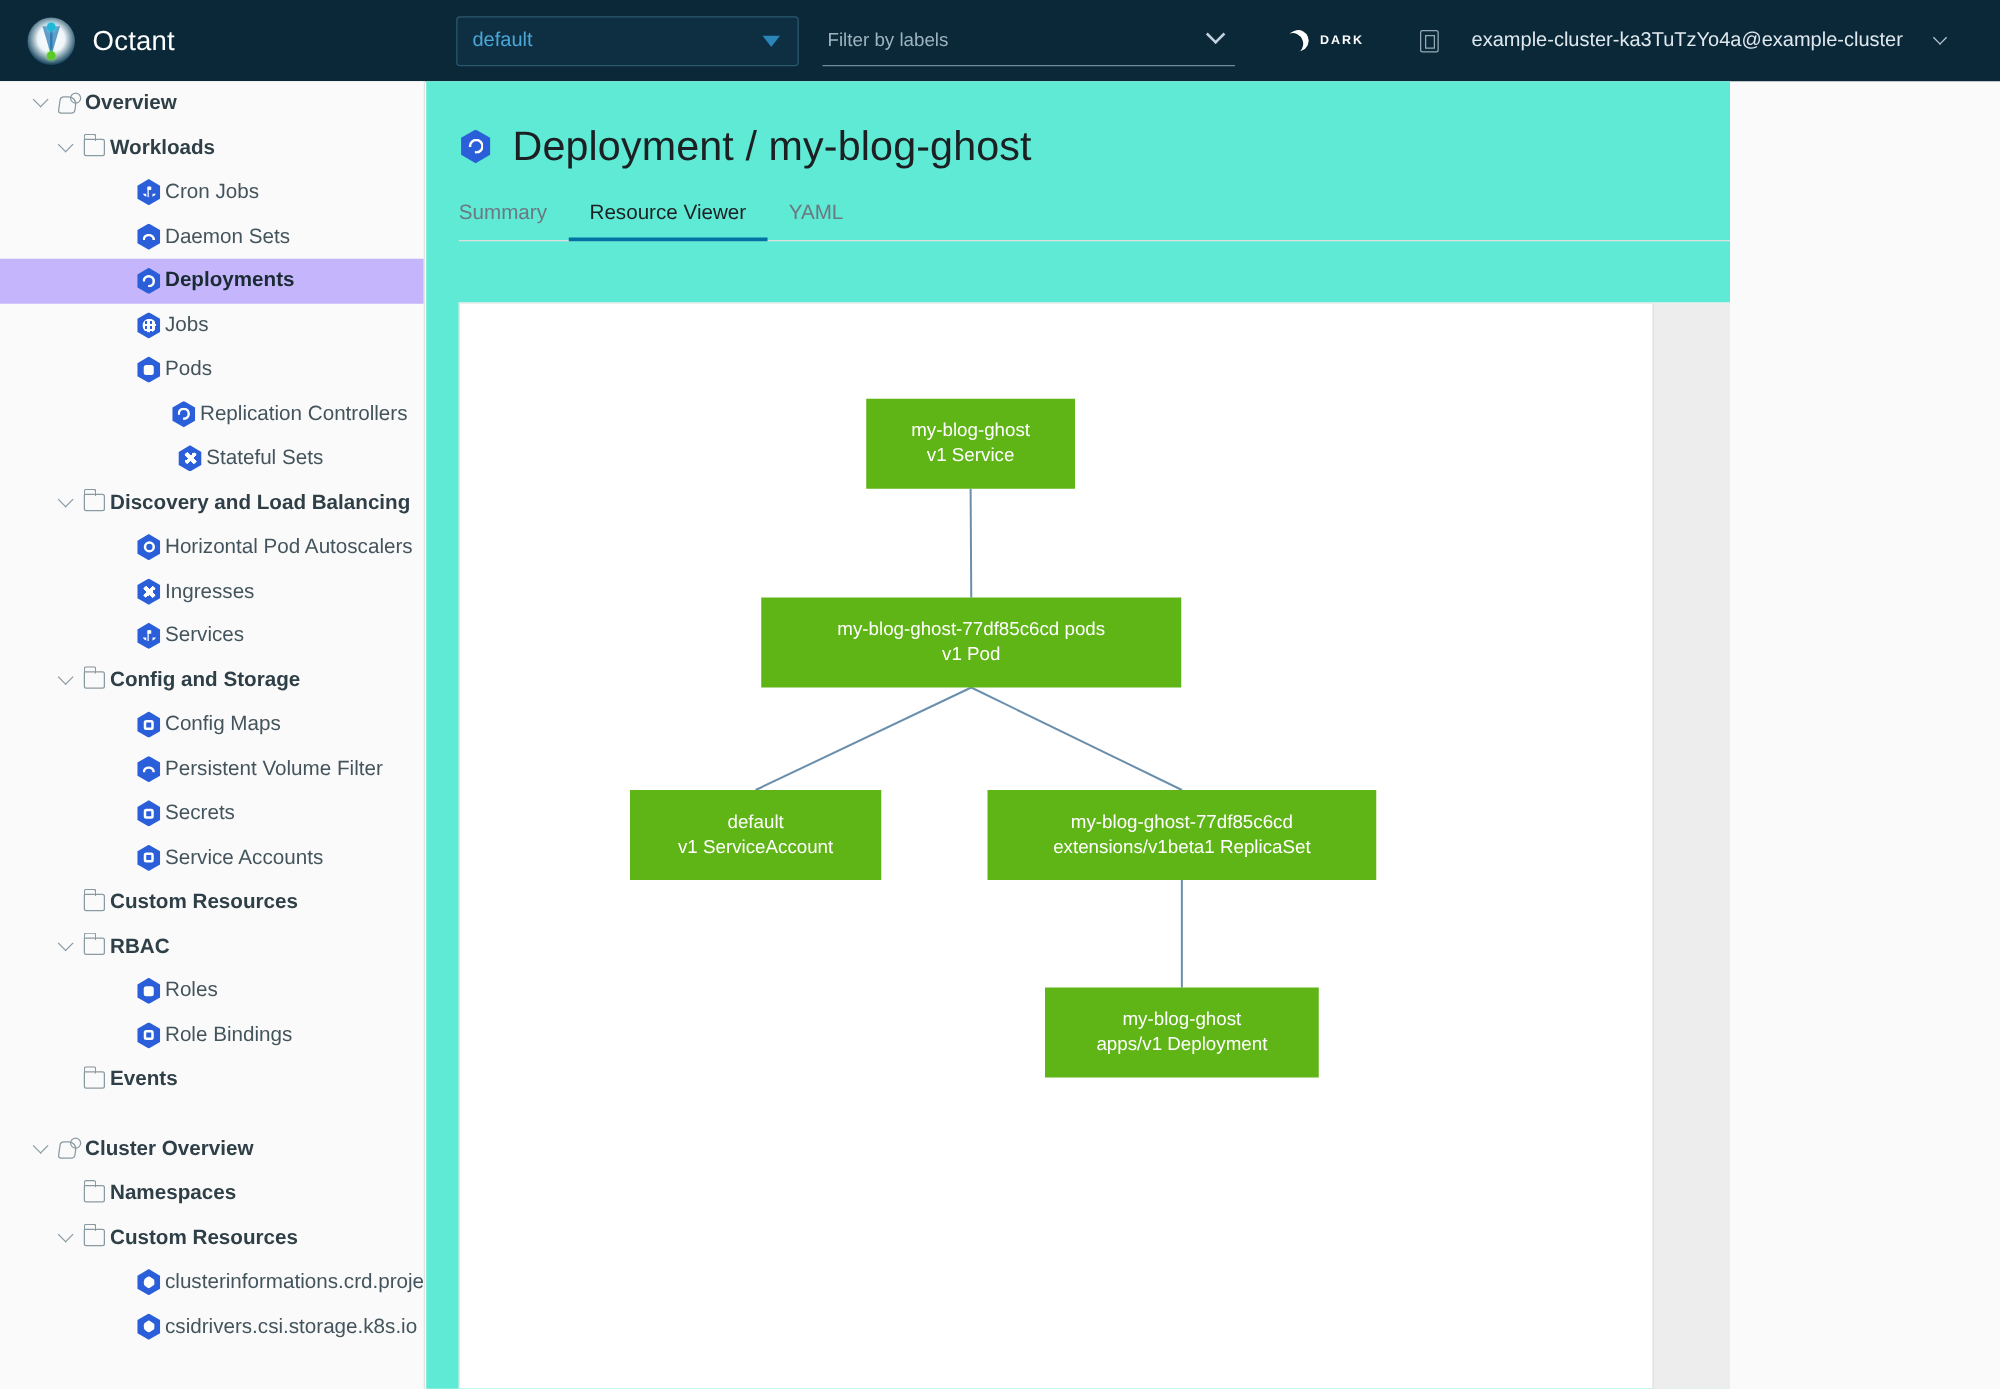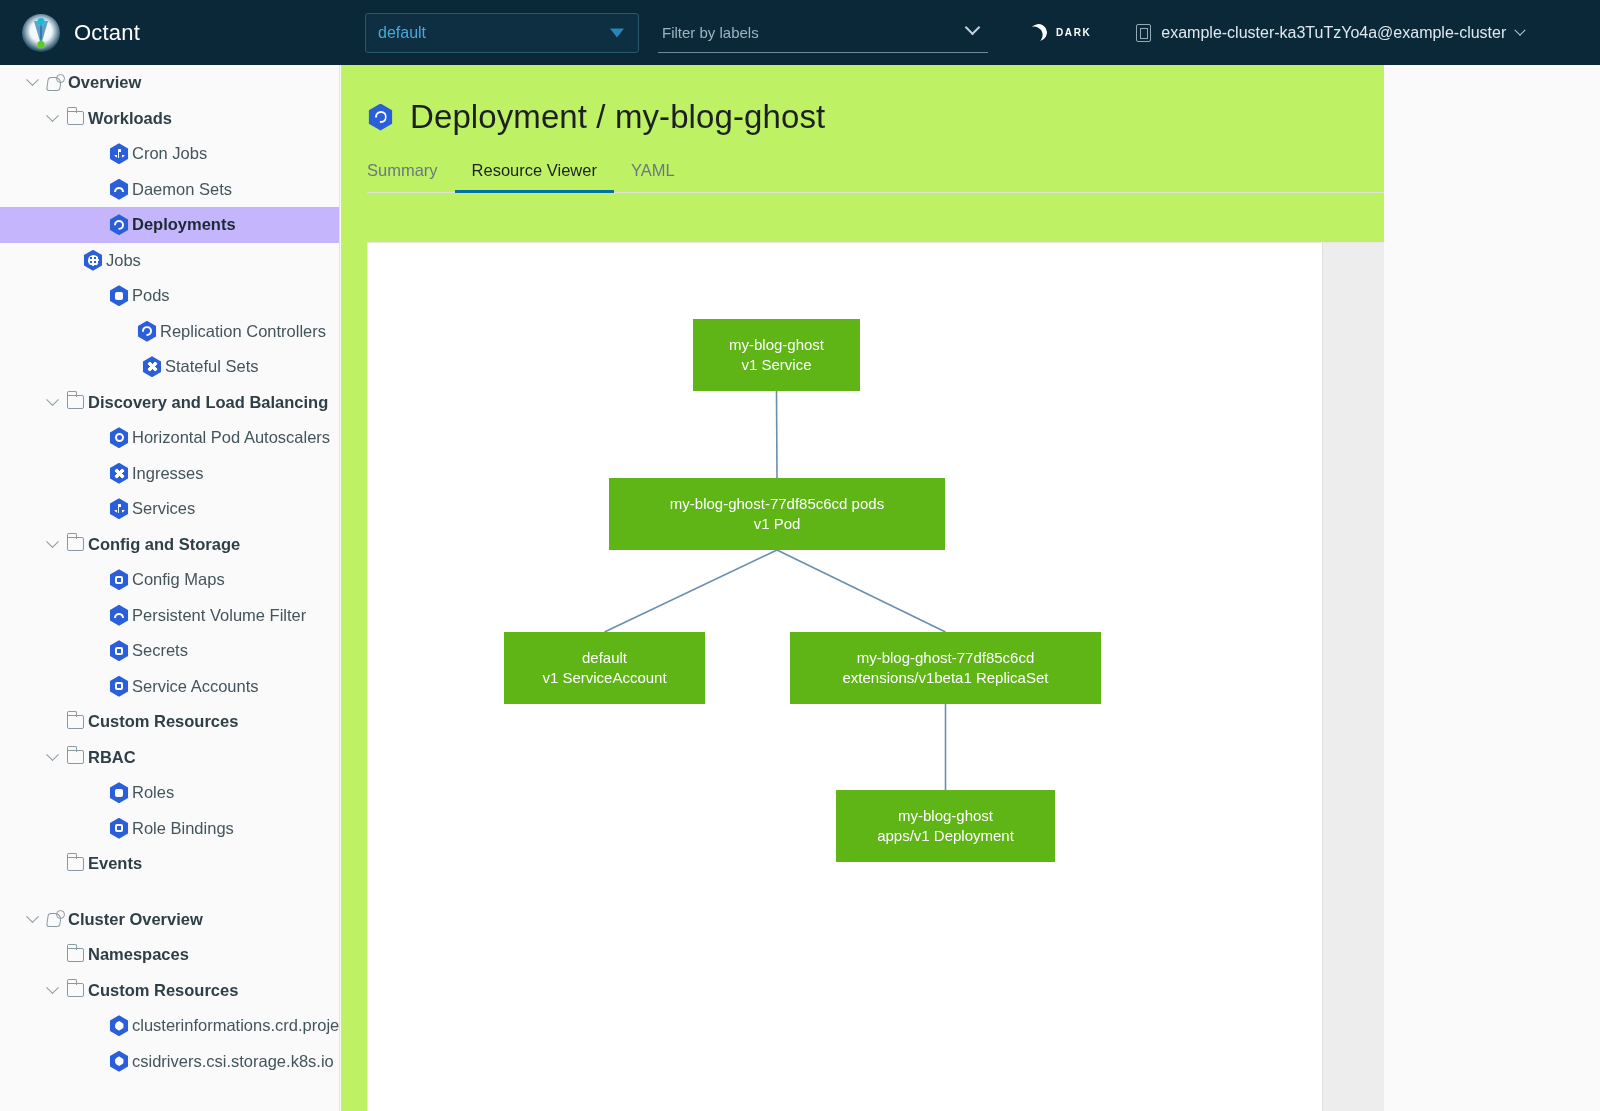--- a/index.html
+++ b/index.html
@@ -84,21 +84,21 @@
   }
   .moon {
     width: 17px; height: 17px; border-radius: 50%;
     box-shadow: inset -5px 1px 0 0 #ffffff;
     transform: rotate(-18deg);
   }
   .dark-toggle .txt {
     font-size: 10px; font-weight: bold; letter-spacing: 1.6px;
   }
   .cluster-sel {
-    margin-left: 45px; display: flex; align-items: center; gap: 10px;
+    margin-left: 45px; display: flex; align-items: center; gap: 26px;
     color: #dfe8ee; font-size: 16px;
   }
   .cluster-icon {
     width: 15px; height: 18px; border: 1.6px solid #93a9b7; border-radius: 2px;
     position: relative; flex: none;
   }
   .cluster-icon::after {
     content: ""; position: absolute; left: 3px; top: 3px;
     width: 6px; height: 9px; border: 1.4px solid #93a9b7;
   }
@@ -186,21 +186,21 @@
       clip-path: polygon(50% 0,100% 30%,100% 70%,50% 100%,0 70%,0 30%); }
   .k8s.ring i { border-radius: 50%; border: 2.4px solid #fff; width: 10px; height: 10px;
       clip-path: polygon(0 0, 100% 0, 100% 100%, 45% 100%, 45% 55%, 0 55%); }
 
   .nav-gap { height: 20px; }
 
   
   .main {
     position: absolute; top: 65px; left: 341px;
     width: 1043px; height: 1046px;
-    background: #bef264;
+    background: #5eead4;
     overflow: hidden;
   }
   .page-title {
     display: flex; align-items: center; gap: 16px;
     margin: 33px 0 0 26px;
   }
   .page-title .k8s { width: 27px; height: 27px; }
   .page-title .k8s i { width: 12px; height: 12px; border-width: 2.6px; }
   .page-title h1 {
     font-size: 33px; font-weight: normal; color: #1c2023; letter-spacing: .1px;
@@ -322,21 +322,21 @@
       </div>
       <div class="nav-row leaf sel" style="padding-left: 86px;">
         <span class="caret-slot"></span>
         <span class="ico">
           <span class="k8s ring">
             <i></i>
           </span>
         </span>
         <span class="lbl">Deployments</span>
       </div>
-      <div class="nav-row leaf" style="padding-left: 60px;">
+      <div class="nav-row leaf" style="padding-left: 86px;">
         <span class="caret-slot"></span>
         <span class="ico">
           <span class="k8s v4">
             <i></i>
           </span>
         </span>
         <span class="lbl">Jobs</span>
       </div>
       <div class="nav-row leaf" style="padding-left: 86px;">
         <span class="caret-slot"></span>

